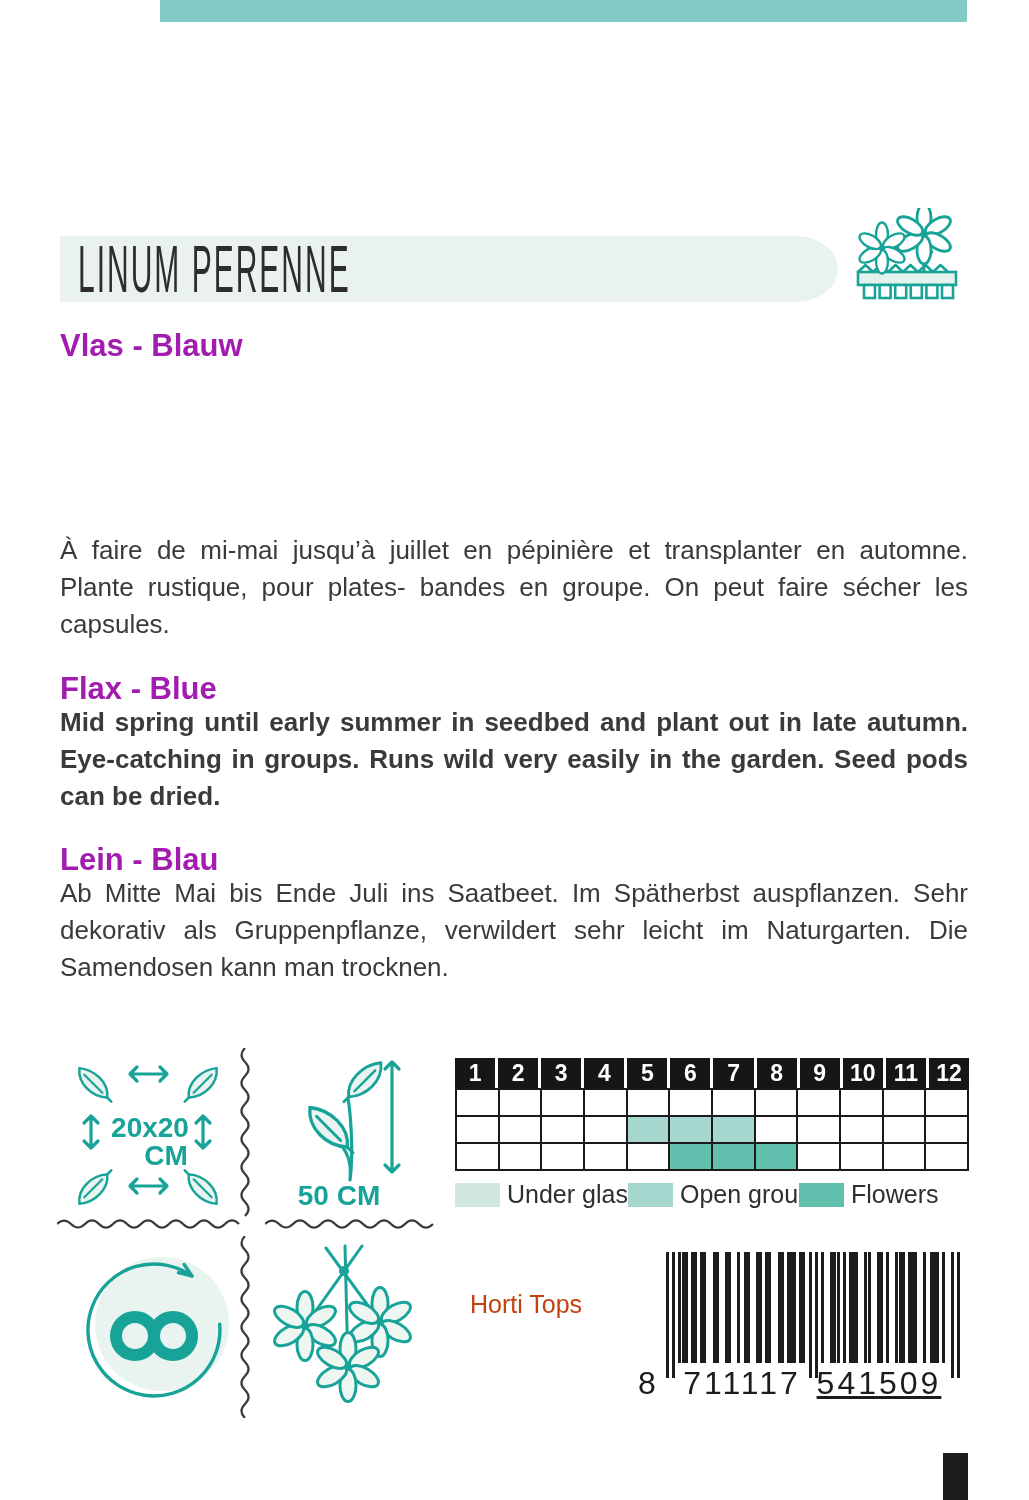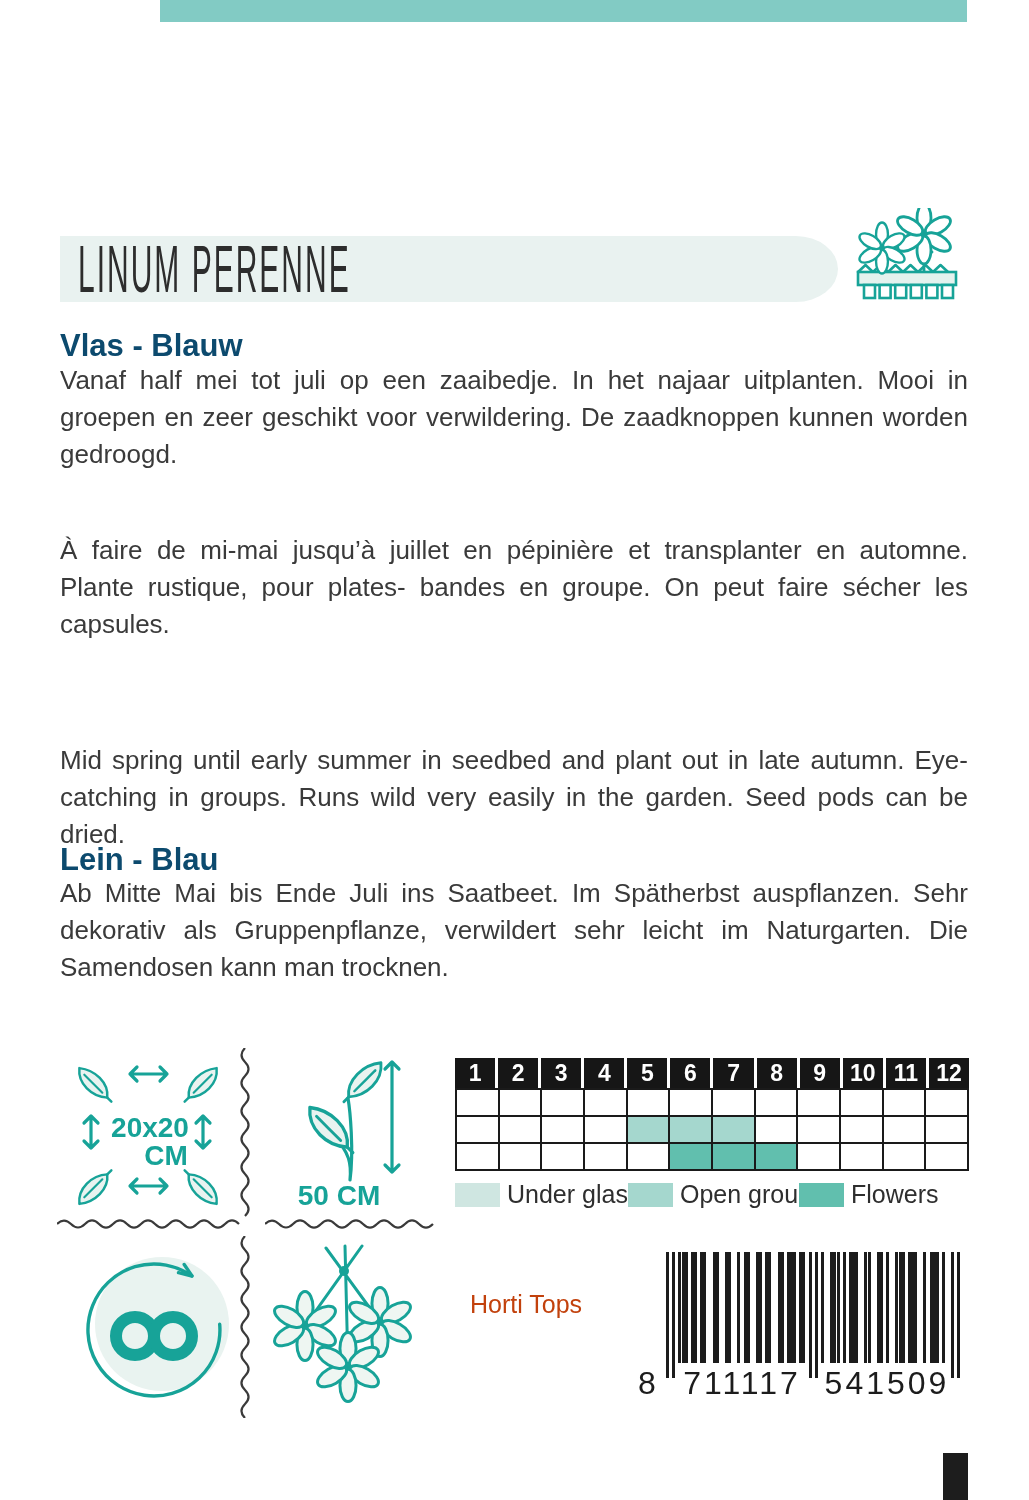--- a/index.html
+++ b/index.html
@@ -8,21 +8,21 @@
   .abs{position:absolute;}
   
   #top-bar{left:160px;top:0;width:807px;height:22px;background:#82cbc4;}
   
   #banner{left:60px;top:236px;width:778px;height:66px;background:#e9f2f0;
           border-top-right-radius:46px 36px;border-bottom-right-radius:46px 36px;}
   #title{left:78px;top:241px;height:56px;display:flex;align-items:center;
          font-size:60px;font-weight:400;color:#2d2d2d;letter-spacing:4px;white-space:nowrap;
          transform:scale(0.50,1.10);transform-origin:left center;}
   
-  .section-heading{left:60px;width:908px;font-size:31px;font-weight:bold;color:#0c4a6e;}
+  .section-heading{left:60px;width:908px;font-size:31px;font-weight:bold;color:#a21caf;}
   .section-body{left:60px;width:908px;font-size:26px;line-height:37px;text-align:justify;color:#3a3a3a;}
   
   .icon-label{color:#17a398;font-weight:bold;font-size:28px;text-align:center;}
   
   #cal-header{left:455px;top:1058px;width:514px;height:30px;display:grid;
               grid-template-columns:repeat(12,1fr);gap:3px;}
   .cal-h{background:#161616;color:#ffffff;font-weight:bold;font-size:23px;
          display:flex;align-items:center;justify-content:center;}
   #cal-grid{left:455px;top:1088px;width:512px;display:grid;grid-template-columns:repeat(12,1fr);
             grid-auto-rows:27px;border:1px solid #1a1a1a;}
@@ -77,25 +77,25 @@
     <rect x="29.6" y="77" width="11" height="13" fill="#ffffff" stroke="#17a398" stroke-width="2.6"></rect>
     <rect x="45.2" y="77" width="11" height="13" fill="#ffffff" stroke="#17a398" stroke-width="2.6"></rect>
     <rect x="60.8" y="77" width="11" height="13" fill="#ffffff" stroke="#17a398" stroke-width="2.6"></rect>
     <rect x="76.4" y="77" width="11" height="13" fill="#ffffff" stroke="#17a398" stroke-width="2.6"></rect>
     <rect x="92" y="77" width="11" height="13" fill="#ffffff" stroke="#17a398" stroke-width="2.6"></rect>
     <use href="#flower6" transform="translate(74,26)" fill="#ffffff" stroke="#17a398" stroke-width="2.8"></use>
     <use href="#flower6" transform="translate(32,40) scale(0.85)" fill="#ffffff" stroke="#17a398" stroke-width="2.8"></use>
   </svg>
 
   <div class="abs section-heading" style="top:328px;">Vlas - Blauw</div>
-  <div class="abs section-body" style="top:362px;">Vanaf half mei tot juli op een zaaibedje. In het najaar uitplanten. Mooi in groepen en zeer geschikt voor verwildering. De zaadknoppen kunnen worden gedroogd.</div>
 
   <div class="abs section-body" style="top:532px;">À faire de mi-mai jusqu’à juillet en pépinière et transplanter en automne. Plante rustique, pour plates- bandes en groupe. On peut faire sécher les capsules.</div>
 
-  <div class="abs section-body" style="top:742px;">Mid spring until early summer in seedbed and plant out in late autumn. Eye-catching in groups. Runs wild very easily in the garden. Seed pods can be dried.</div>
+  <div class="abs section-heading" style="top:671px;">Flax - Blue</div>
+  <div class="abs section-body" style="top:704px;font-weight:bold;">Mid spring until early summer in seedbed and plant out in late autumn. Eye-catching in groups. Runs wild very easily in the garden. Seed pods can be dried.</div>
 
   <div class="abs section-heading" style="top:842px;">Lein - Blau</div>
   <div class="abs section-body" style="top:875px;">Ab Mitte Mai bis Ende Juli ins Saatbeet. Im Spätherbst auspflanzen. Sehr dekorativ als Gruppenpflanze, verwildert sehr leicht im Naturgarten. Die Samendosen kann man trocknen.</div>
 
   <svg class="abs" style="left:55px;top:1050px;" width="190" height="172" viewBox="0 0 190 172">
     <use href="#leafg" transform="translate(58,14) scale(-0.82,0.82)"></use>
     <use href="#leafg" transform="translate(128,14) scale(0.82,0.82)"></use>
     <use href="#leafg" transform="translate(58,158) scale(-0.82,-0.82)"></use>
     <use href="#leafg" transform="translate(128,158) scale(0.82,-0.82)"></use>
     <path class="stroke" stroke-width="3.2" d="M75 24 H112 M82 17 L75 24 L82 31 M105 17 L112 24 L105 31"></path>
@@ -208,21 +208,21 @@
         <div class="legend-swatch" style="background: rgb(97, 191, 174);"></div>
         <div class="legend-label">Flowers</div>
       </div>
     </div>
 
   <div id="dist-name" class="abs">Horti Tops</div>
 
   <div id="barcode" class="abs">
     <div class="bc-num" style="left:-34px;top:113px;width:30px;letter-spacing:0;">8</div>
     <div class="bc-num" style="left:12px;top:113px;width:128px;">711117</div>
-    <div class="bc-num" style="left:157px;top:113px;width:128px;">541509</div>
+    <div class="bc-num" style="left:149px;top:113px;width:128px;text-decoration:underline;">541509</div>
   <div class="bc-bar" style="left: 0px; width: 3.1px; height: 126px;"></div>
       <div class="bc-bar" style="left: 6.2px; width: 3.1px; height: 126px;"></div>
       <div class="bc-bar" style="left: 12.4px; width: 3.1px; height: 111px;"></div>
       <div class="bc-bar" style="left: 15.5px; width: 3.1px; height: 111px;"></div>
       <div class="bc-bar" style="left: 18.6px; width: 3.1px; height: 111px;"></div>
       <div class="bc-bar" style="left: 24.8px; width: 3.1px; height: 111px;"></div>
       <div class="bc-bar" style="left: 27.9px; width: 3.1px; height: 111px;"></div>
       <div class="bc-bar" style="left: 34.1px; width: 3.1px; height: 111px;"></div>
       <div class="bc-bar" style="left: 37.2px; width: 3.1px; height: 111px;"></div>
       <div class="bc-bar" style="left: 46.5px; width: 3.1px; height: 111px;"></div>

